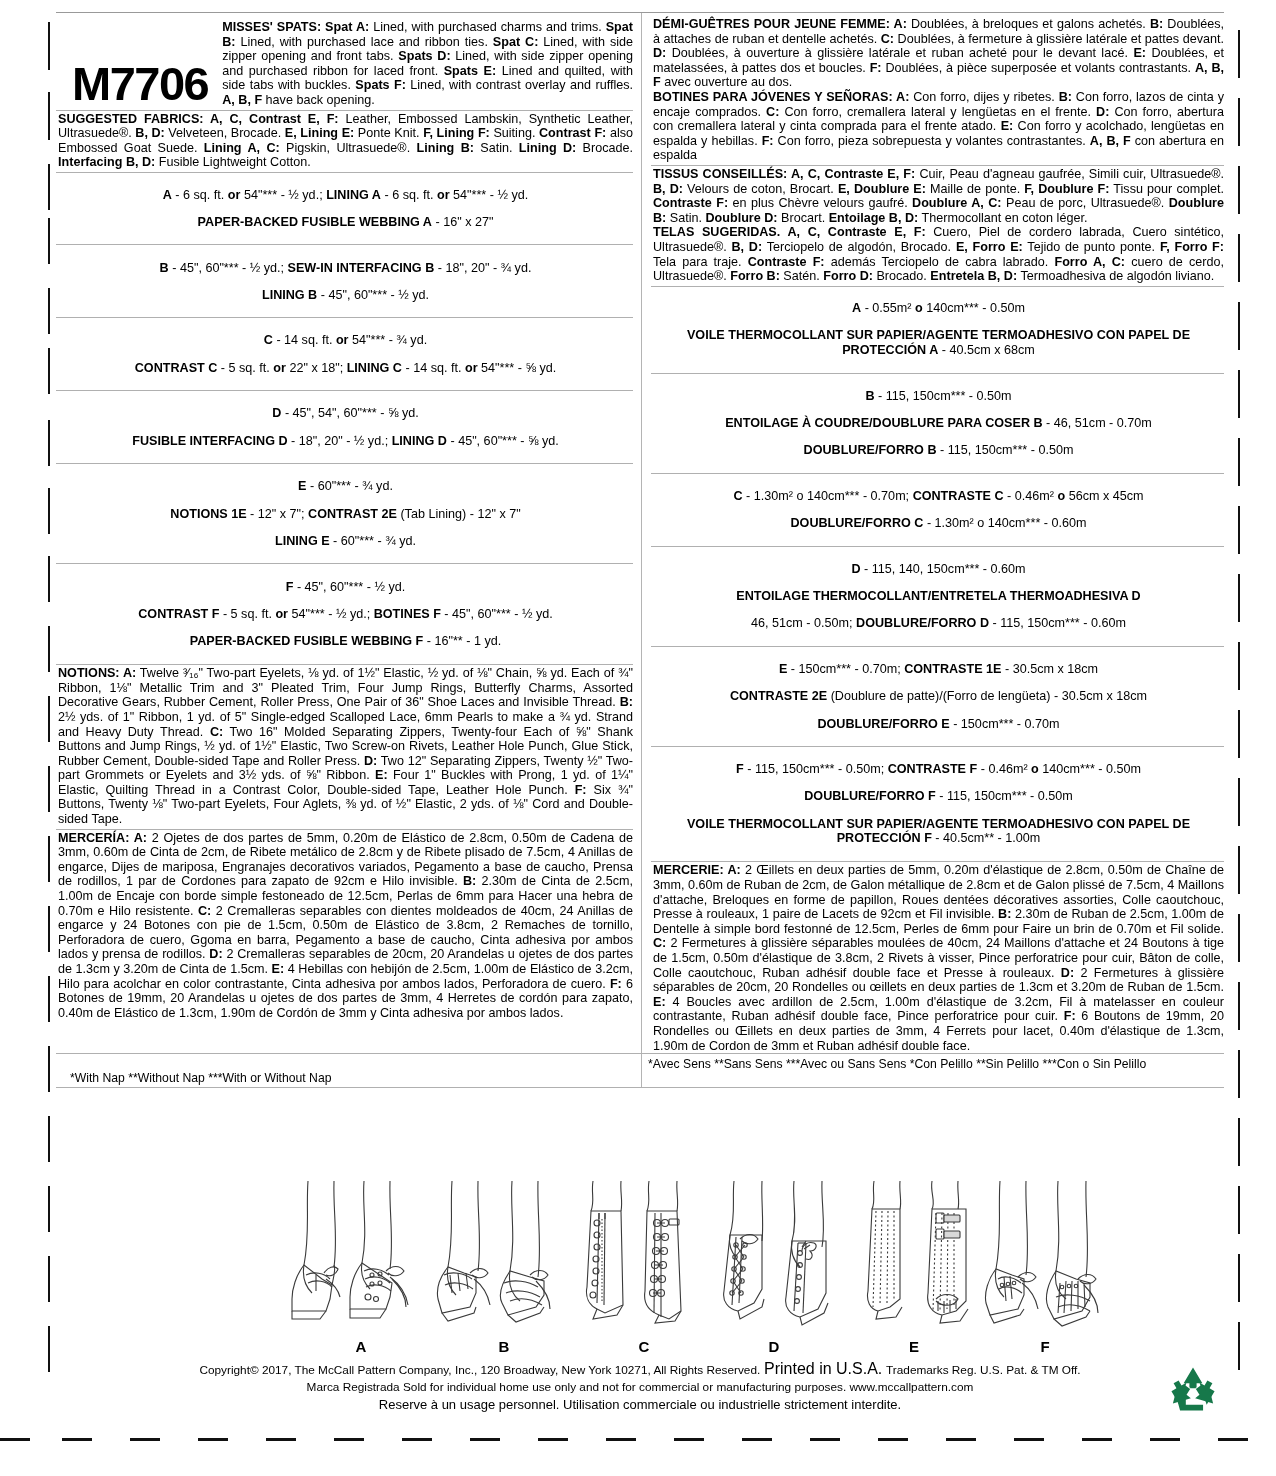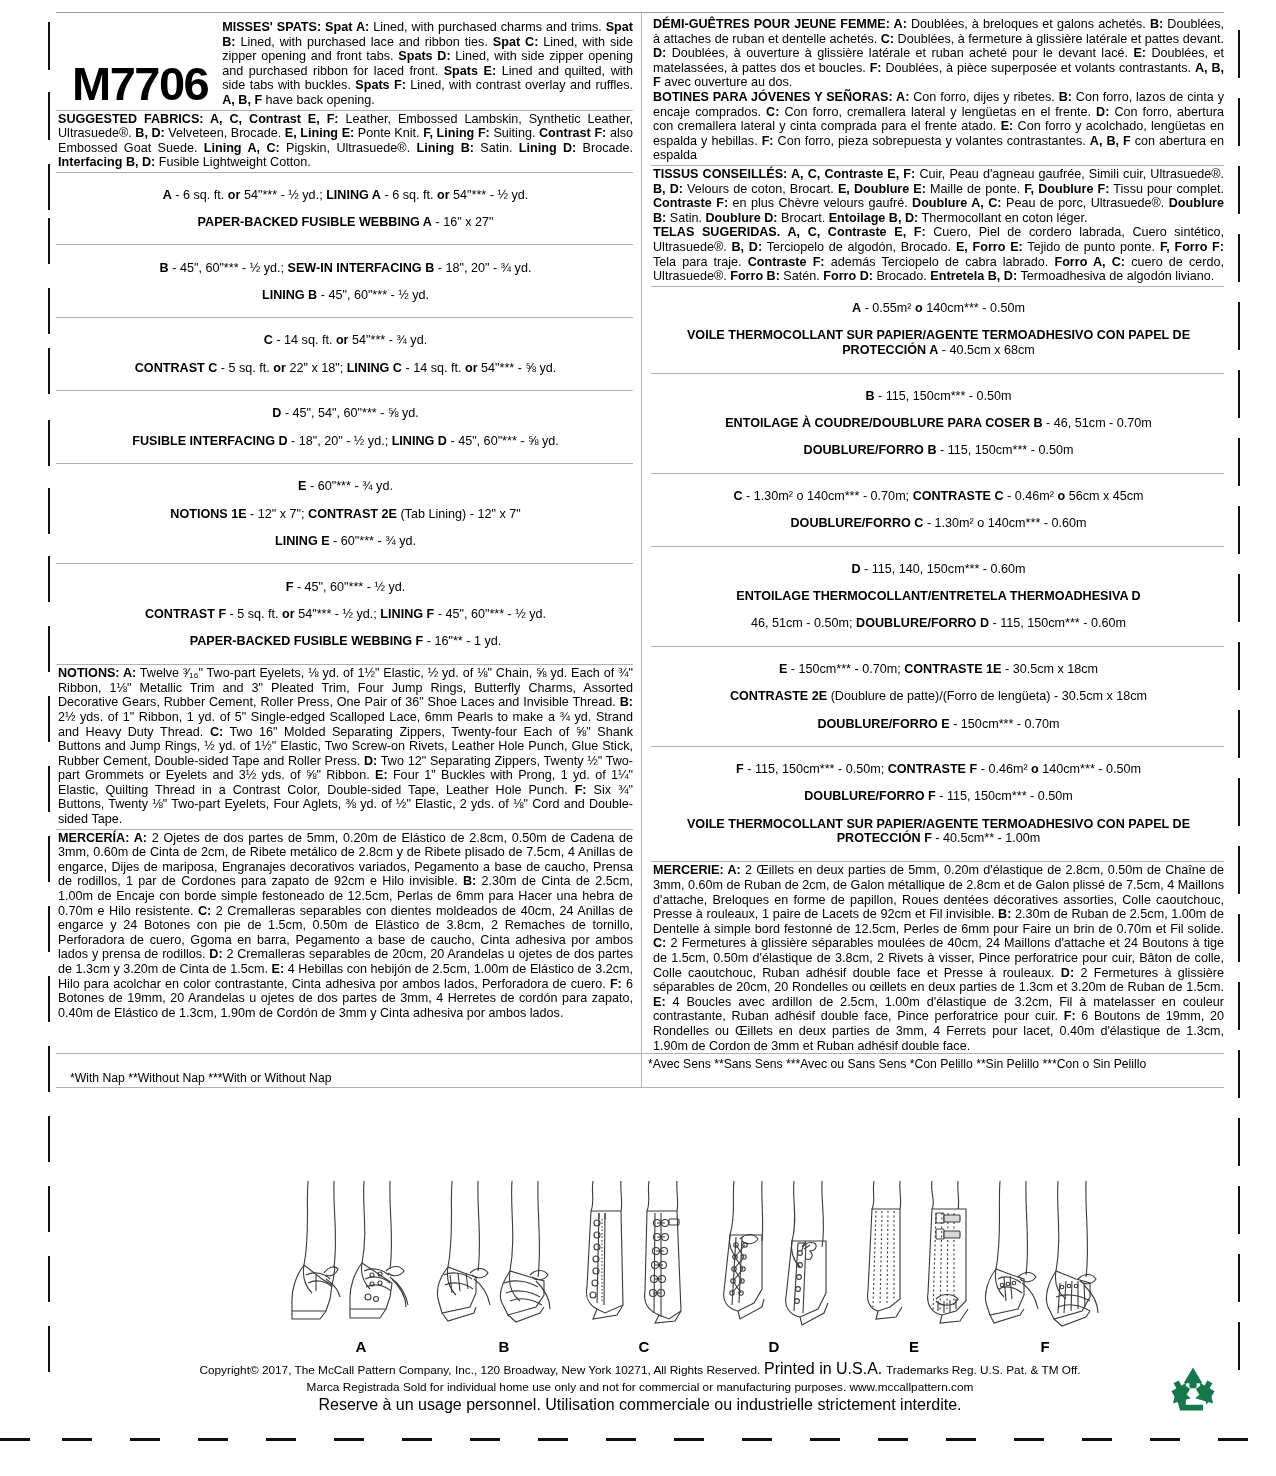--- a/index.html
+++ b/index.html
@@ -77,21 +77,21 @@
 
   
   .footer {
     position:absolute; left:56px; top:1360px; width:1168px;
     text-align:center;
   }
   .f1 { font-size:13.5px; line-height:18px; white-space:nowrap; }
   .f1 .small { font-size:11.8px; }
   .f1 .big { font-size:16px; }
   .f2 { font-size:11.8px; line-height:17px; }
-  .f3 { font-size:16px; line-height:17px; }
+  .f3 { font-size:13px; line-height:17px; }
 
   .recycle { position:absolute; right:8px; top:6px; width:46px; height:46px; }
 
   .dashline { position:absolute; left:0; top:1438px; width:1276px; height:3px; }
   .dash { position:absolute; height:3px; background:#111; }
 
   .footnote { font-size:12.2px; padding:3px 0 2px 14px;margin-top:14px; }
   .footnote-r { font-size:12.2px; padding:3px 0 2px 6px; }
   .footsep { border-top:1px solid #b0b0b0; }
 </style>
@@ -177,21 +177,21 @@
           </div>
         <div class="hr2"></div>
         <div class="yrow body-txt nj">
             <p><b>E</b> - 60"*** - ¾ yd.</p>
             <p><b>NOTIONS 1E</b> - 12" x 7"; <b>CONTRAST 2E</b> (Tab Lining) - 12" x 7"</p>
             <p><b>LINING E</b> - 60"*** - ¾ yd.</p>
           </div>
         <div class="hr2"></div>
         <div class="yrow body-txt nj">
             <p><b>F</b> - 45", 60"*** - ½ yd.</p>
-            <p><b>CONTRAST F</b> - 5 sq. ft. <b>or</b> 54"*** - ½ yd.; <b>LINING F</b> - 45", 60"*** - ½ yd.</p>
+            <p><b>CONTRAST F</b> - 5 sq. ft. <b>or</b> 54"*** - ½ yd.; <b>BOTINES F</b> - 45", 60"*** - ½ yd.</p>
             <p><b>PAPER-BACKED FUSIBLE WEBBING F</b> - 16"** - 1 yd.</p>
           </div>
 
         <div class="hr"></div>
         <div class="blk body-txt"><b>NOTIONS: A:</b> Twelve ³⁄₁₆" Two-part Eyelets, ⅛ yd. of 1½" Elastic, ½ yd. of ⅛" Chain, ⅝ yd. Each of ¾" Ribbon, 1⅛" Metallic Trim and 3" Pleated Trim, Four Jump Rings, Butterfly Charms, Assorted Decorative Gears, Rubber Cement, Roller Press, One Pair of 36" Shoe Laces and Invisible Thread. <b>B:</b> 2½ yds. of 1" Ribbon, 1 yd. of 5" Single-edged Scalloped Lace, 6mm Pearls to make a ¾ yd. Strand and Heavy Duty Thread. <b>C:</b> Two 16" Molded Separating Zippers, Twenty-four Each of ⅝" Shank Buttons and Jump Rings, ½ yd. of 1½" Elastic, Two Screw-on Rivets, Leather Hole Punch, Glue Stick, Rubber Cement, Double-sided Tape and Roller Press. <b>D:</b> Two 12" Separating Zippers, Twenty ½" Two-part Grommets or Eyelets and 3½ yds. of ⅝" Ribbon. <b>E:</b> Four 1" Buckles with Prong, 1 yd. of 1¼" Elastic, Quilting Thread in a Contrast Color, Double-sided Tape, Leather Hole Punch. <b>F:</b> Six ¾" Buttons, Twenty ⅛" Two-part Eyelets, Four Aglets, ⅜ yd. of ½" Elastic, 2 yds. of ⅛" Cord and Double-sided Tape.</div>
 
         <div class="hr"></div>
         <div class="blk body-txt"><b>MERCERÍA: A:</b> 2 Ojetes de dos partes de 5mm, 0.20m de Elástico de 2.8cm, 0.50m de Cadena de 3mm, 0.60m de Cinta de 2cm, de Ribete metálico de 2.8cm y de Ribete plisado de 7.5cm, 4 Anillas de engarce, Dijes de mariposa, Engranajes decorativos variados, Pegamento a base de caucho, Prensa de rodillos, 1 par de Cordones para zapato de 92cm e Hilo invisible. <b>B:</b> 2.30m de Cinta de 2.5cm, 1.00m de Encaje con borde simple festoneado de 12.5cm, Perlas de 6mm para Hacer una hebra de 0.70m e Hilo resistente. <b>C:</b> 2 Cremalleras separables con dientes moldeados de 40cm, 24 Anillas de engarce y 24 Botones con pie de 1.5cm, 0.50m de Elástico de 3.8cm, 2 Remaches de tornillo, Perforadora de cuero, Ggoma en barra, Pegamento a base de caucho, Cinta adhesiva por ambos lados y prensa de rodillos. <b>D:</b> 2 Cremalleras separables de 20cm, 20 Arandelas u ojetes de dos partes de 1.3cm y 3.20m de Cinta de 1.5cm. <b>E:</b> 4 Hebillas con hebijón de 2.5cm, 1.00m de Elástico de 3.2cm, Hilo para acolchar en color contrastante, Cinta adhesiva por ambos lados, Perforadora de cuero. <b>F:</b> 6 Botones de 19mm, 20 Arandelas u ojetes de dos partes de 3mm, 4 Herretes de cordón para zapato, 0.40m de Elástico de 1.3cm, 1.90m de Cordón de 3mm y Cinta adhesiva por ambos lados.</div>
       </div>
 

